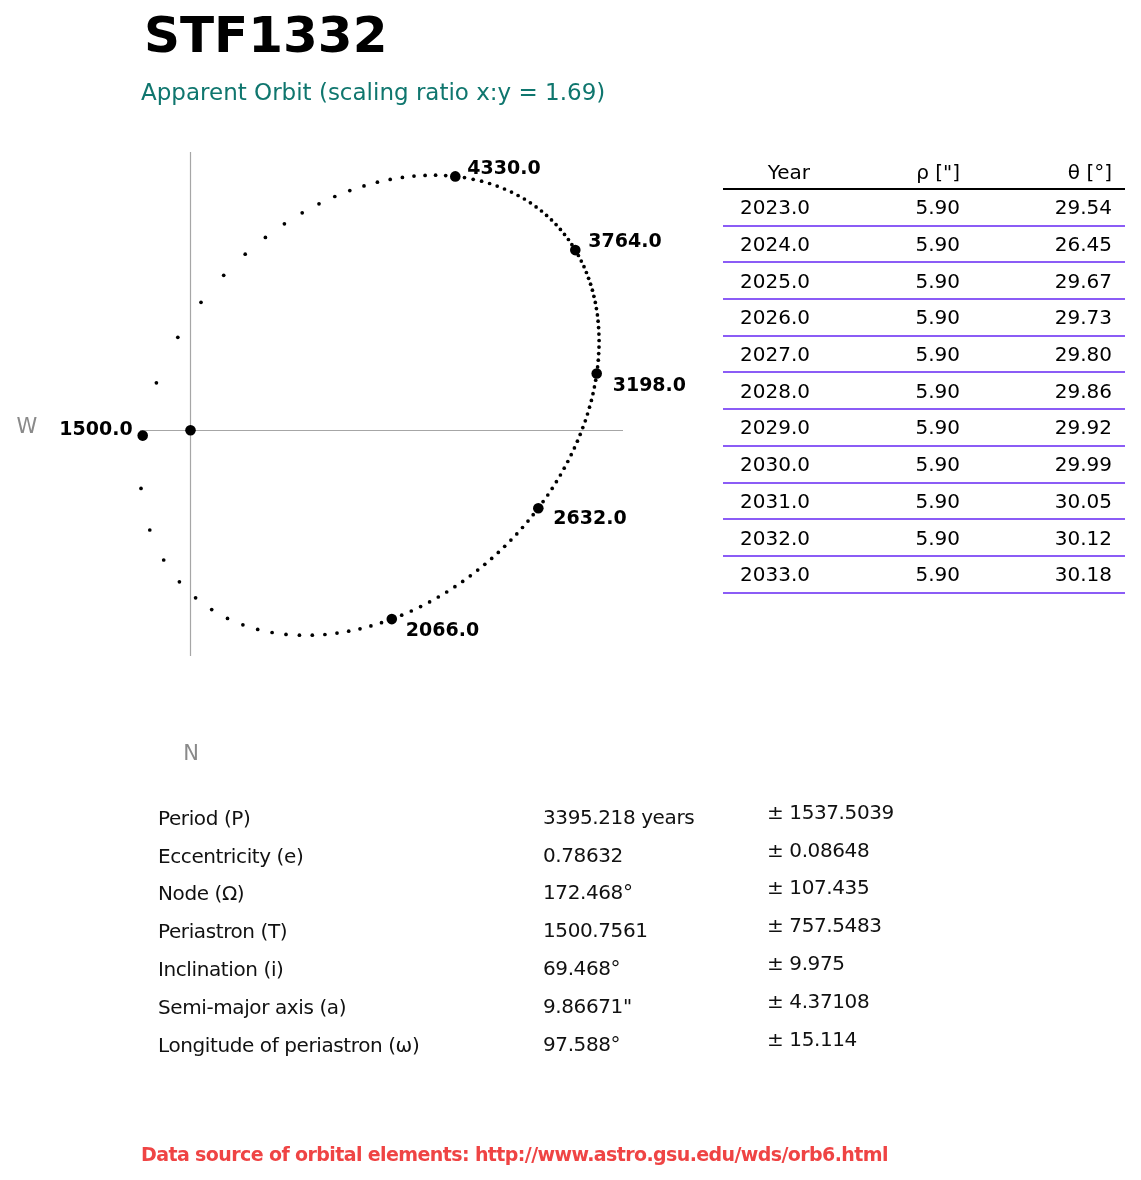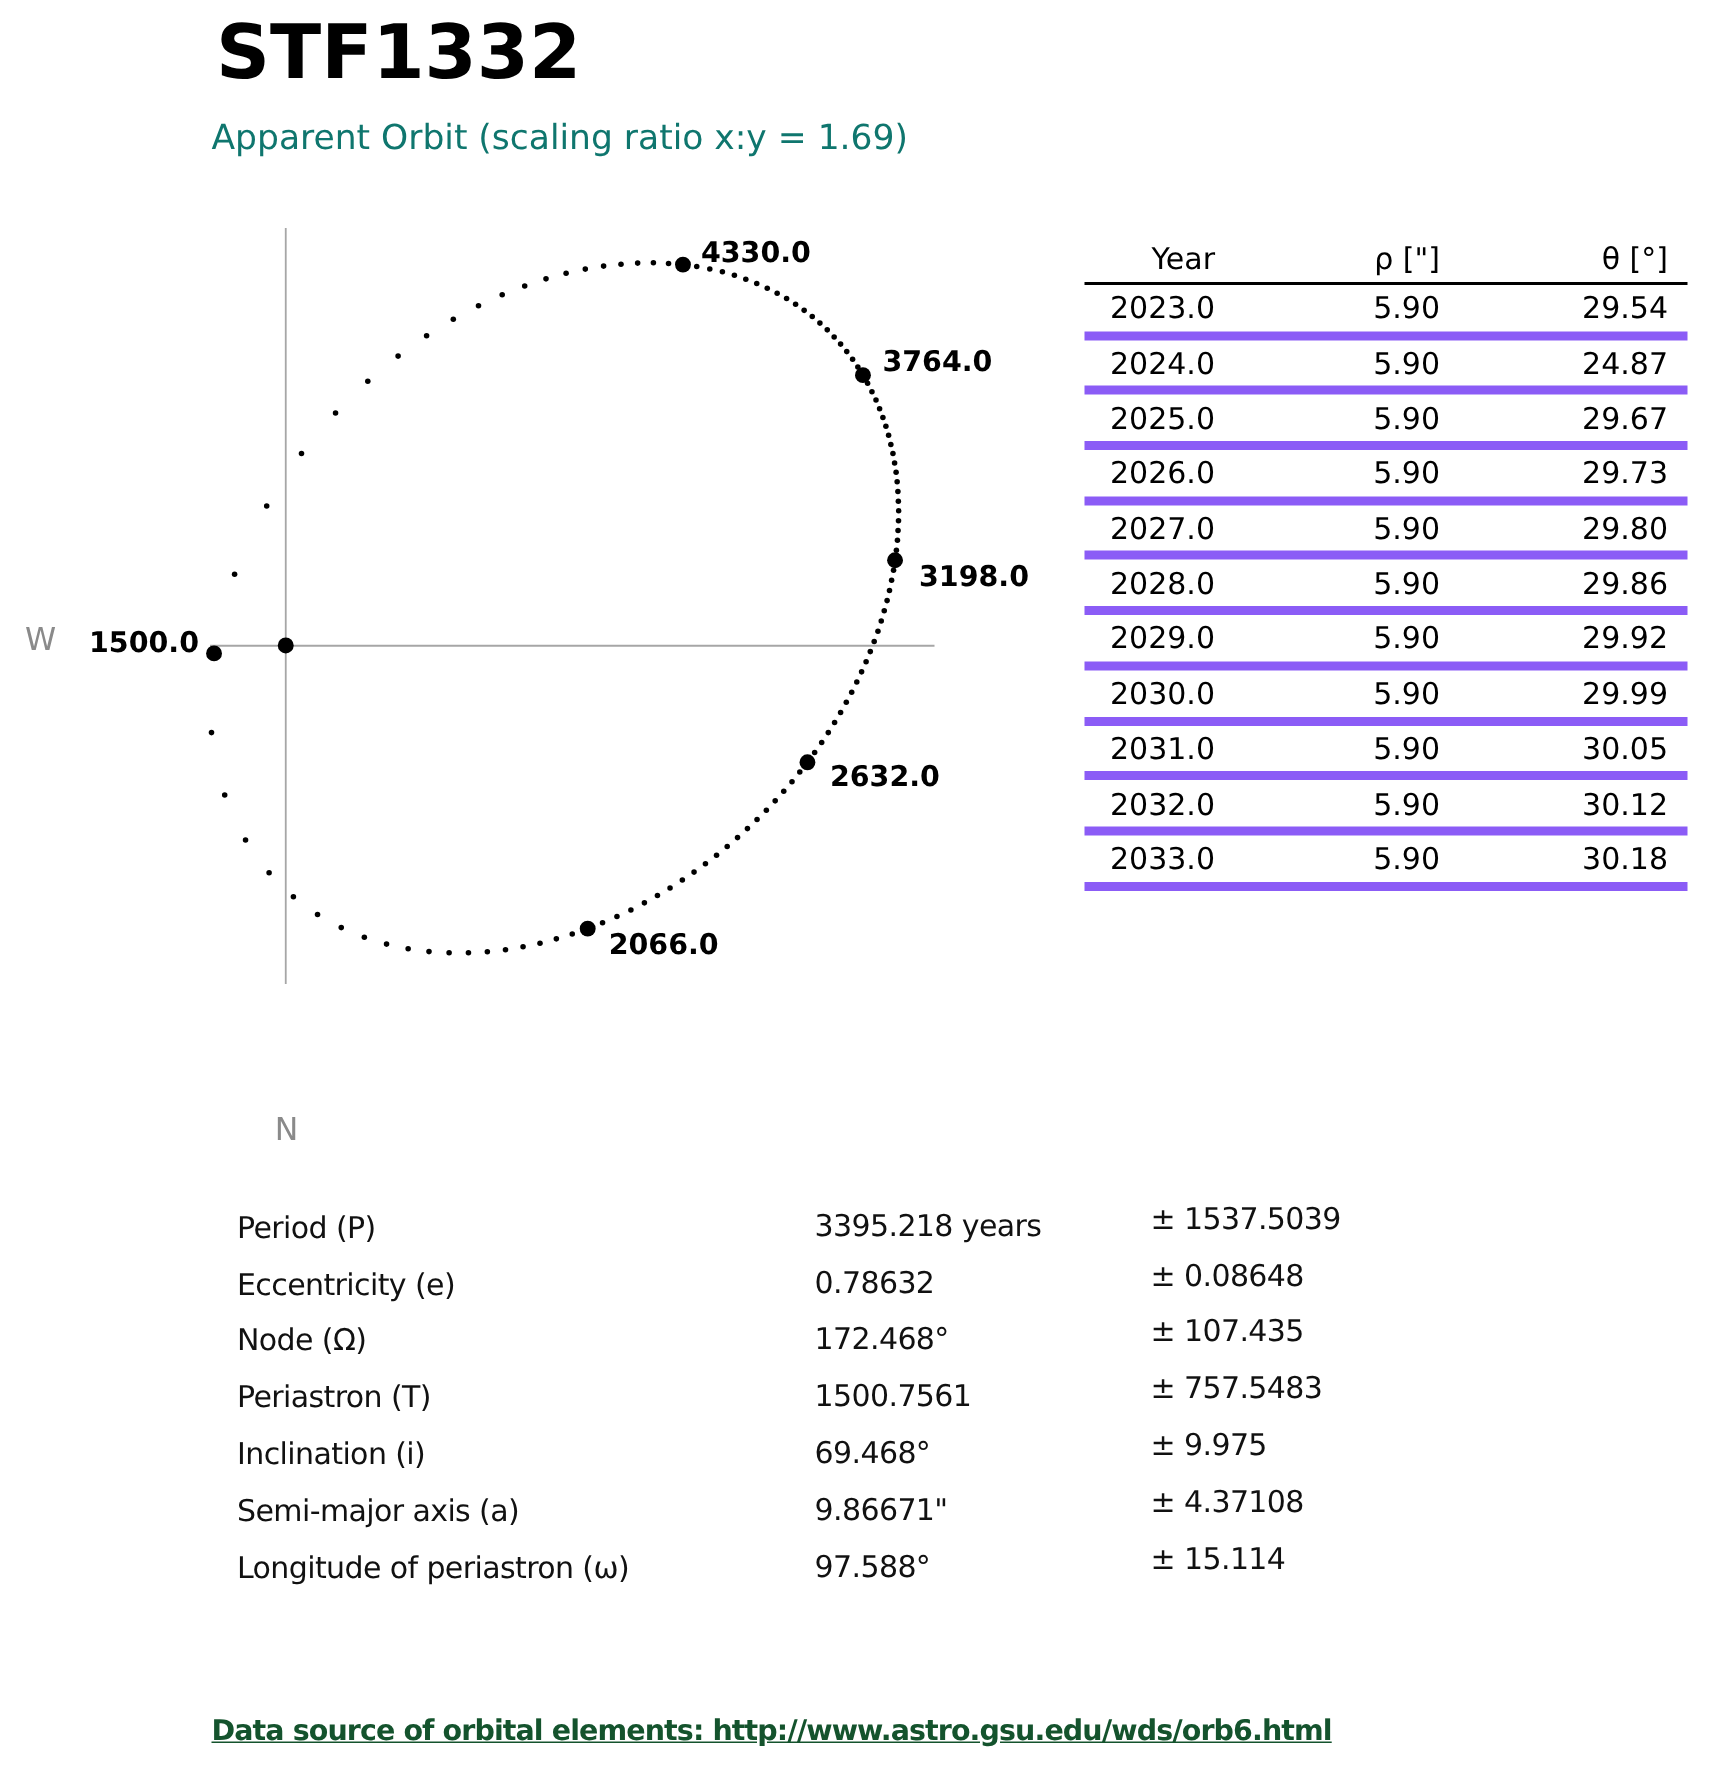--- a/index.html
+++ b/index.html
@@ -17,39 +17,39 @@
     font-size:23px; color:#0f766e; white-space:nowrap;
   }
   #orbit-svg { position:absolute; left:0; top:140px; }
   #orbit-svg text { font-family:"DejaVu Sans", sans-serif; }
   .eph-table {
     position:absolute; left:723px; top:155px; width:402px;
     font-size:20px;
   }
   .eph-row {
     display:flex; align-items:center; height:36.7px;
-    border-bottom:6px solid #8b5cf6; padding-right:13px;
+    border-bottom:2px solid #8b5cf6; padding-right:13px;
     box-sizing:border-box;
   }
   .eph-row.header { height:35px; border-bottom:2px solid #000;justify-content:space-between; }
   .eph-c1 { width:87px;  text-align:right; white-space:nowrap; }
   .eph-c2 { width:150px; text-align:right; white-space:nowrap; }
   .eph-c3 { width:152px; text-align:right; white-space:nowrap; }
   .elements {
     position:absolute; left:158px; top:793px;
     font-size:20px; letter-spacing:-0.4px; color:#111;
   }
   .el-row { display:flex; align-items:center; height:37.8px; }
   .el-label { width:385px; white-space:nowrap;margin-top:12px; }
   .el-value { width:224px; white-space:nowrap;margin-top:10px; }
   .el-err   { white-space:nowrap; }
   .footer {
     position:absolute; left:141px; top:1143px;
     font-size:19px; font-weight:bold; letter-spacing:-0.6px;
-    color:#14532d; white-space:nowrap;text-decoration:underline;
+    color:#ef4444; white-space:nowrap;
   }
 </style>
 </head>
 <body>
 
 <div class="title">STF1332</div>
 <div class="subtitle">Apparent Orbit (scaling ratio x:y = 1.69)</div>
 
 <svg id="orbit-svg" width="700" height="640" viewBox="0 0 700 640">
     <line x1="140" y1="290.5" x2="623" y2="290.5" stroke="#a6a6a6" stroke-width="1.2"></line>
@@ -193,21 +193,21 @@
   </div>
   <div id="eph-body">
       <div class="eph-row">
         <div class="eph-c1">2023.0</div>
         <div class="eph-c2">5.90</div>
         <div class="eph-c3">29.54</div>
       </div>
       <div class="eph-row">
         <div class="eph-c1">2024.0</div>
         <div class="eph-c2">5.90</div>
-        <div class="eph-c3">24.87</div>
+        <div class="eph-c3">26.45</div>
       </div>
       <div class="eph-row">
         <div class="eph-c1">2025.0</div>
         <div class="eph-c2">5.90</div>
         <div class="eph-c3">29.67</div>
       </div>
       <div class="eph-row">
         <div class="eph-c1">2026.0</div>
         <div class="eph-c2">5.90</div>
         <div class="eph-c3">29.73</div>

